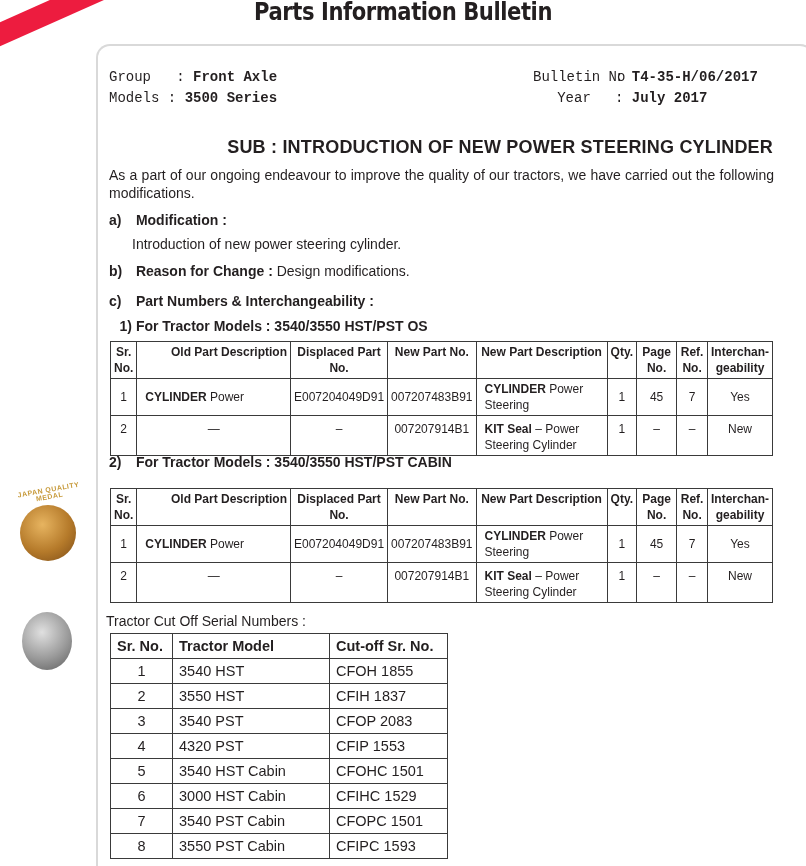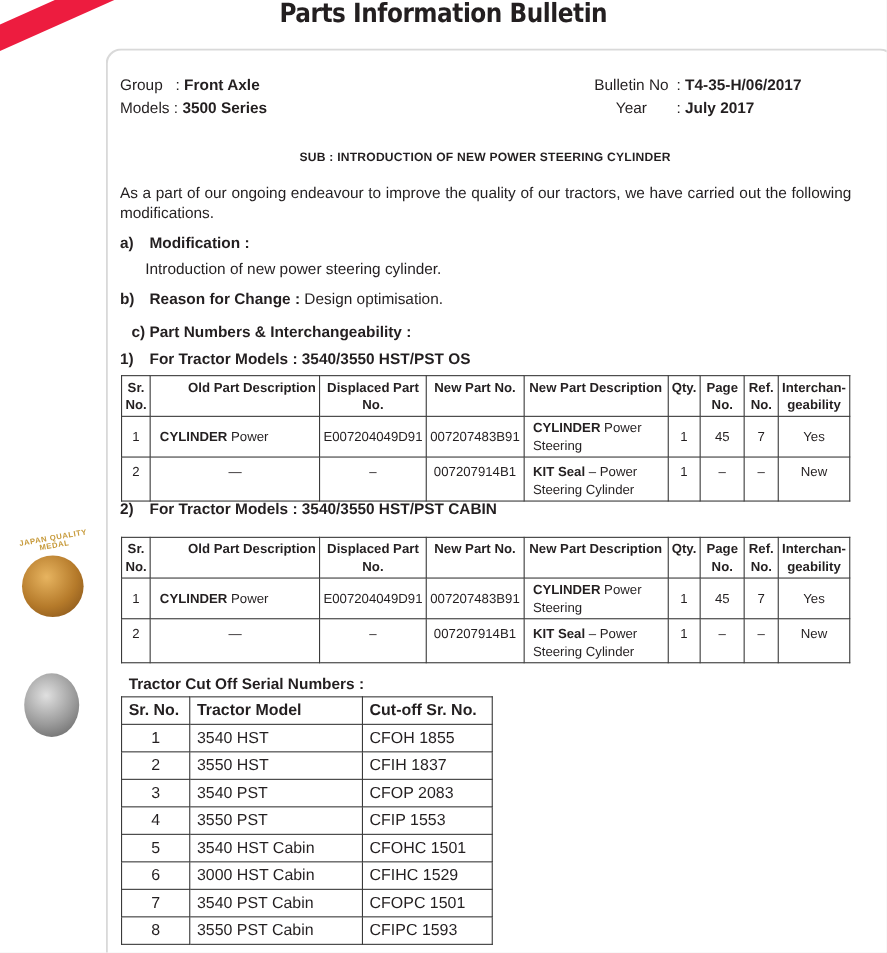--- a/index.html
+++ b/index.html
@@ -14,49 +14,49 @@
 
   .medal { position: absolute; border-radius: 50%; }
   .medal-gold { left: 20px; top: 505px; width: 56px; height: 56px; background: radial-gradient(circle at 40% 35%, #e7b460 0%, #b57a2a 55%, #7a4a16 100%); }
   .medal-gold-text { position: absolute; left: 12px; top: 486px; width: 74px; font-size: 7px; color: #c79a3a; text-align: center; font-weight: bold; letter-spacing: 0.5px; transform: rotate(-10deg); }
   .medal-silver { left: 22px; top: 612px; width: 50px; height: 58px; background: radial-gradient(circle at 40% 35%, #e0e0e0 0%, #9a9a9a 55%, #5c5c5c 100%); }
 
   .meta { position: absolute; font-size: 14px; line-height: 21px; }
   .meta b { font-weight: bold; }
   .meta-left { left: 109px; top: 67px; }
   .meta-right { left: 533px; top: 67px; }
-  .meta-row { white-space: nowrap; }
+  .meta-row { white-space: nowrap; font-family: Liberation Mono, monospace; }
   .meta-right .lbl { display: inline-block; width: 82px; text-align: center; }
 
-  .subject { position: absolute; left: 109px; width: 664px; top: 137px; text-align: center; font-weight: bold; font-size: 11px; letter-spacing: 0.2px; }
+  .subject { position: absolute; left: 109px; width: 664px; top: 137px; text-align: right; font-weight: bold; font-size: 18px; letter-spacing: 0.2px; }
   .intro { position: absolute; left: 109px; width: 665px; top: 166px; font-size: 14px; line-height: 18px; text-align: justify; }
   .line { position: absolute; left: 109px; font-size: 14px; white-space: nowrap; }
   .line b { font-weight: bold; }
   .l-a { top: 212px; }
   .l-a-body { top: 236px; left: 132px; }
   .l-b { top: 263px; }
-  .l-c { top: 293px; text-align: right; }
-  .l-1 { top: 318px; }
+  .l-c { top: 293px; }
+  .l-1 { top: 318px; text-align: right; }
   .l-2 { top: 454px; }
   .lab { display: inline-block; width: 23px; font-weight: bold; }
 
   table.parts { position: absolute; left: 110px; width: 663px; border-collapse: collapse; font-size: 12px; }
   table.parts td, table.parts th { border: 1.5px solid #3a3a3a; padding: 2px 3px; vertical-align: top; line-height: 16px; }
   table.parts th { font-weight: bold; text-align: center; }
   table.parts th.left { text-align: right; padding-left: 8px; }
   .t1 { top: 341px; }
   .t2 { top: 488px; }
   table.parts tr.hdr th { height: 36px; }
   table.parts tr.r1 td { height: 32px; vertical-align: middle; }
   table.parts tr.r2 td { height: 40px; padding-top: 5px; }
   .c { text-align: center; }
   .desc { padding-left: 8px !important; }
   .desc b { font-weight: bold; }
 
-  .cut-title { position: absolute; left: 117px; top: 613px; font-size: 14px; font-weight: bold; }
+  .cut-title { position: absolute; left: 106px; top: 613px; font-size: 14px; font-weight: normal; }
   table.cut { position: absolute; left: 110px; top: 633px; border-collapse: collapse; font-size: 14.5px; }
   table.cut td, table.cut th { border: 1.5px solid #3a3a3a; height: 25px; padding: 0 6px; white-space: nowrap; }
   table.cut th { font-weight: bold; text-align: left; }
   table.cut td.c, table.cut th.c { text-align: center; }
   .cw1 { width: 62px; } .cw2 { width: 157px; } .cw3 { width: 118px; }
 </style>
 </head>
 <body>
 
 <div class="red-stripe"></div>
@@ -86,21 +86,21 @@
 </div>
 
 <div class="subject">SUB :  INTRODUCTION OF NEW POWER STEERING CYLINDER</div>
 <div class="intro">As a part of our ongoing endeavour to improve the quality of our tractors, we have carried out the following modifications.</div>
 
 <div class="line l-a">
   <span class="lab">a)</span> <b>Modification :</b>
 </div>
 <div class="line l-a-body">Introduction of new power steering cylinder.</div>
 <div class="line l-b">
-  <span class="lab">b)</span> <b>Reason for Change :</b><span> Design optimisation.</span>
+  <span class="lab">b)</span> <b>Reason for Change :</b><span> Design modifications.</span>
 </div>
 <div class="line l-c">
   <span class="lab">c)</span> <b>Part Numbers &amp; Interchangeability :</b>
 </div>
 
 <div class="line l-1">
   <span class="lab">1)</span> <b>For Tractor Models : 3540/3550 HST/PST OS</b>
 </div>
 
 <table class="parts t1">
@@ -201,21 +201,21 @@
         <td>3550 HST</td>
         <td>CFIH 1837</td>
       </tr>
   <tr>
         <td class="c">3</td>
         <td>3540 PST</td>
         <td>CFOP 2083</td>
       </tr>
   <tr>
         <td class="c">4</td>
-        <td>3550 PST</td>
+        <td>4320 PST</td>
         <td>CFIP 1553</td>
       </tr>
   <tr>
         <td class="c">5</td>
         <td>3540 HST Cabin</td>
         <td>CFOHC 1501</td>
       </tr>
   <tr>
         <td class="c">6</td>
         <td>3000 HST Cabin</td>

